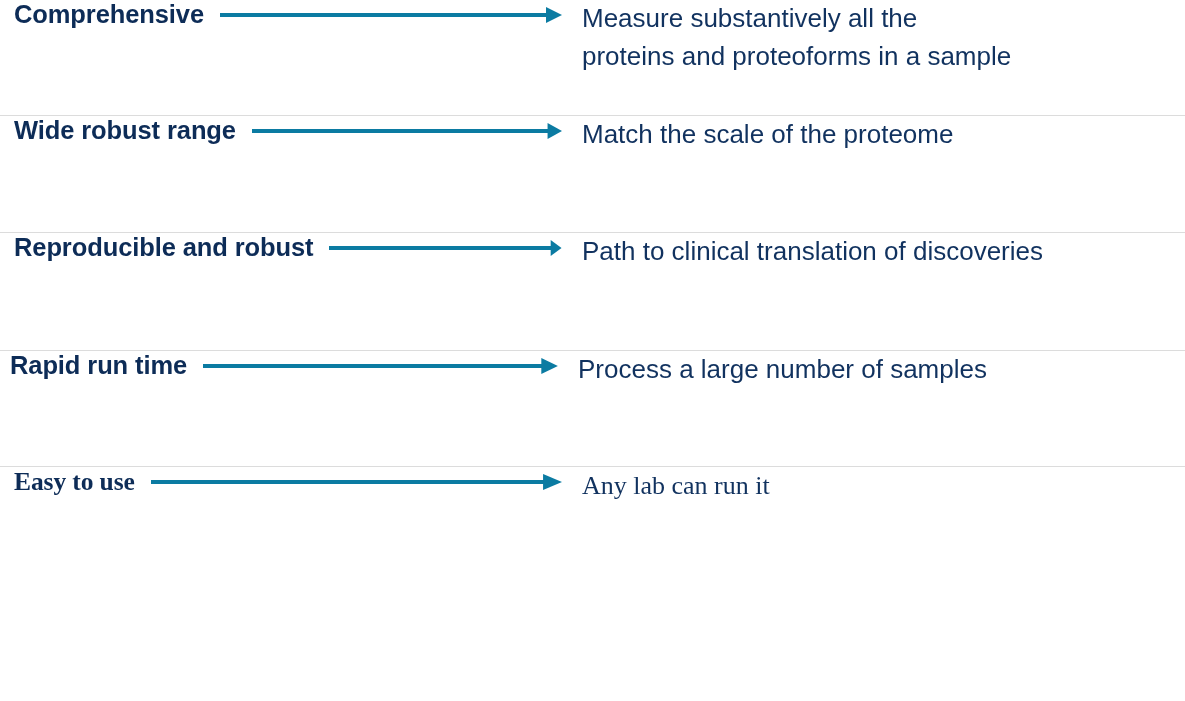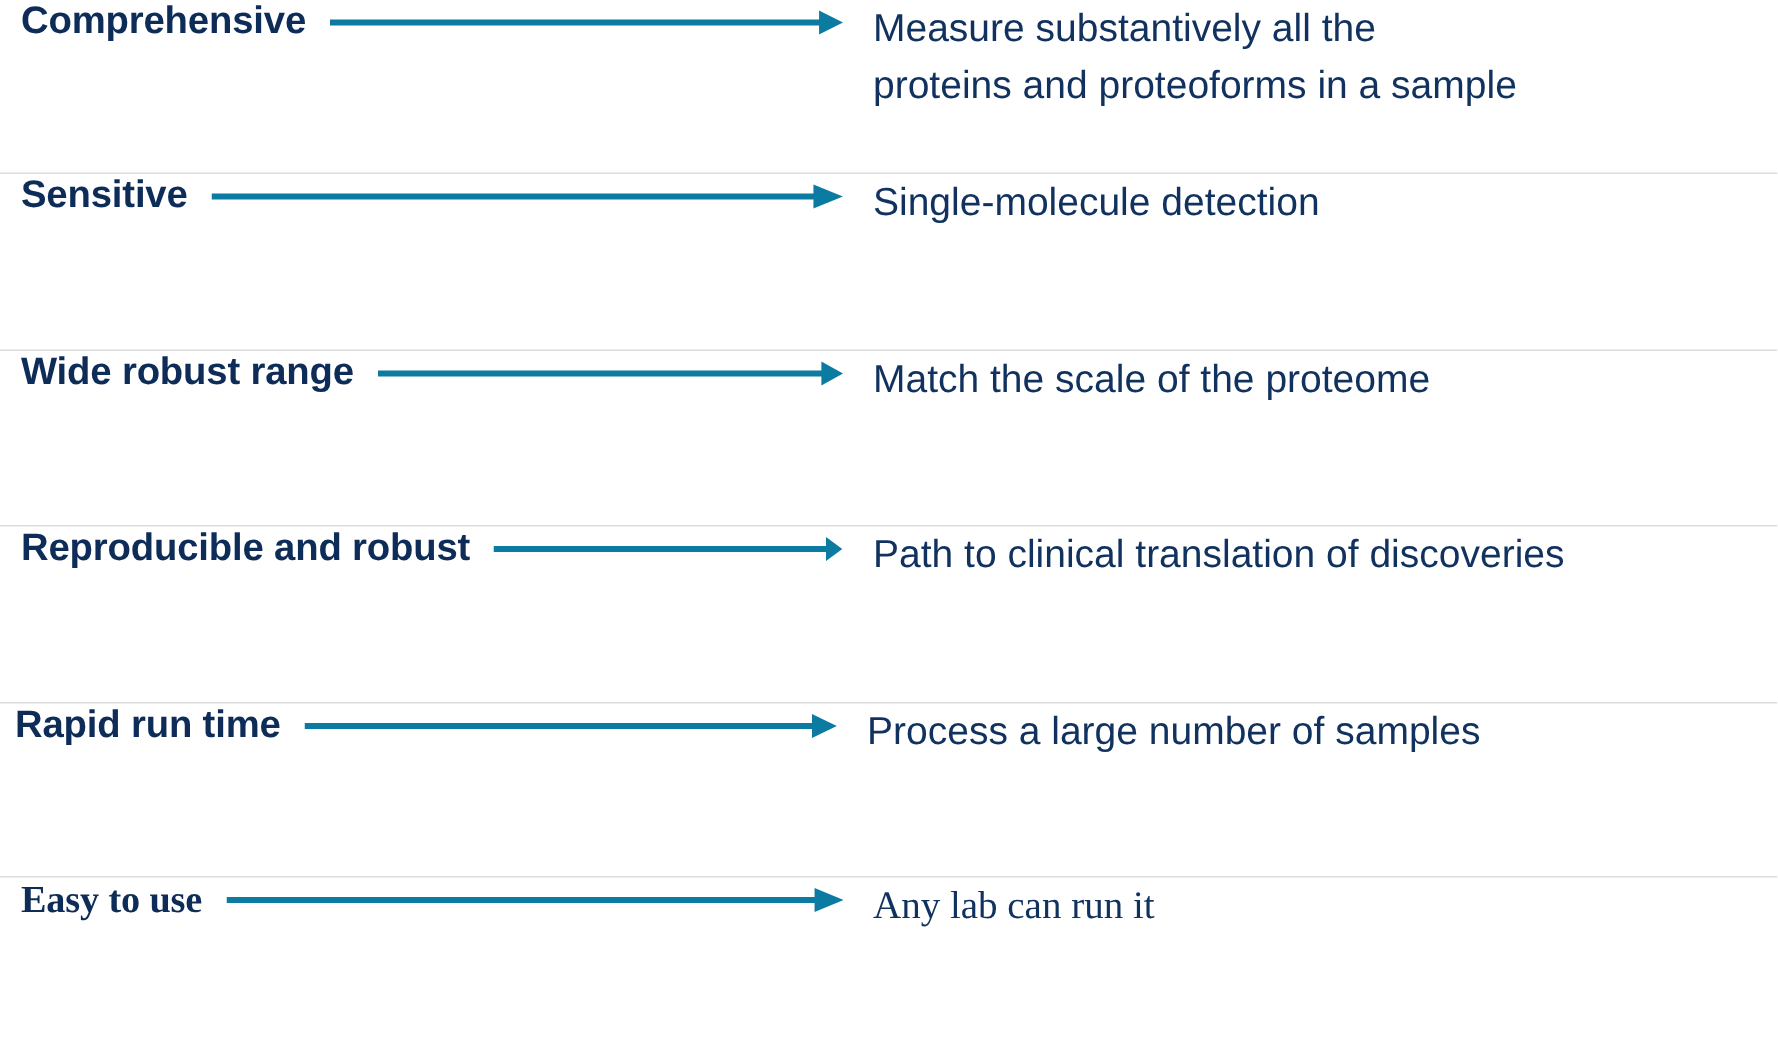--- a/index.html
+++ b/index.html
@@ -98,32 +98,20 @@
         <svg class="arrow-svg" viewBox="0 0 300 22" preserveAspectRatio="none" aria-hidden="true">
           <line x1="0" y1="11" x2="288" y2="11" stroke="#0b7ba2" stroke-width="4"></line>
           <polygon points="286,3 300,11 286,19" fill="#0b7ba2"></polygon>
         </svg>
       </div>
     </div>
     <div class="attr-desc">Measure substantively all the
 proteins and proteoforms in a sample</div>
   </div>
 
-  <div class="attr-row r1">
-    <div class="left-group">
-      <div class="attr-label">Sensitive</div>
-      <div class="arrow-wrap">
-        <svg class="arrow-svg" viewBox="0 0 300 22" preserveAspectRatio="none" aria-hidden="true">
-          <line x1="0" y1="11" x2="288" y2="11" stroke="#0b7ba2" stroke-width="4"></line>
-          <polygon points="286,3 300,11 286,19" fill="#0b7ba2"></polygon>
-        </svg>
-      </div>
-    </div>
-    <div class="attr-desc">Single-molecule detection</div>
-  </div>
 
   <div class="attr-row r2">
     <div class="left-group">
       <div class="attr-label">Wide robust range</div>
       <div class="arrow-wrap">
         <svg class="arrow-svg" viewBox="0 0 300 22" preserveAspectRatio="none" aria-hidden="true">
           <line x1="0" y1="11" x2="288" y2="11" stroke="#0b7ba2" stroke-width="4"></line>
           <polygon points="286,3 300,11 286,19" fill="#0b7ba2"></polygon>
         </svg>
       </div>

